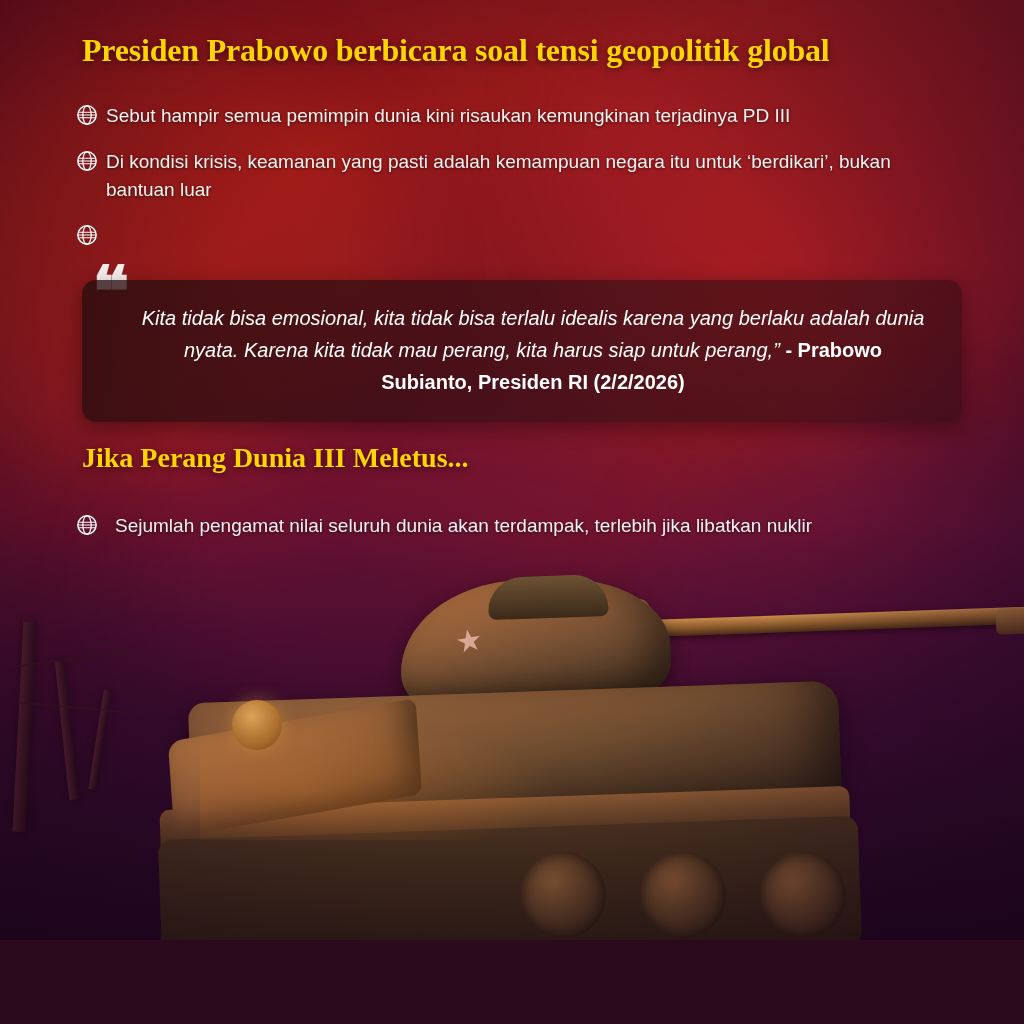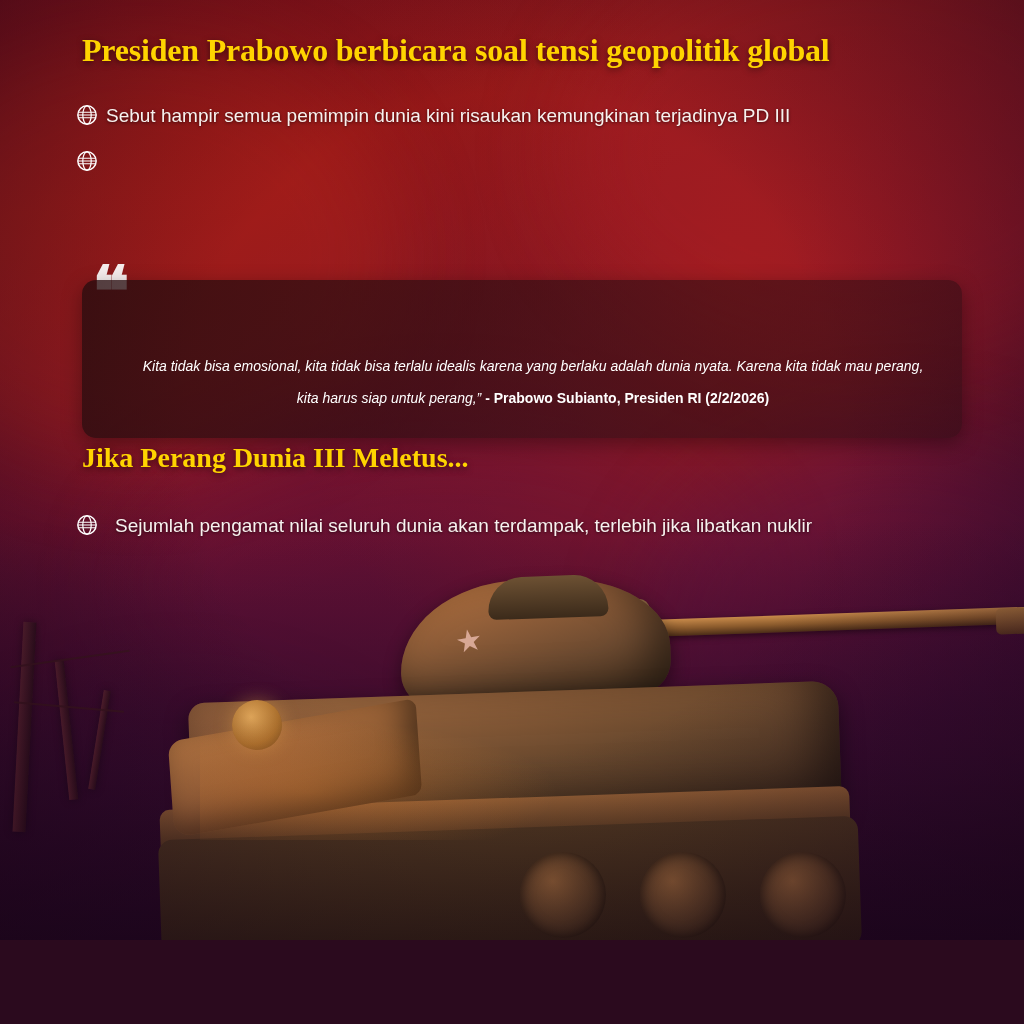--- a/index.html
+++ b/index.html
@@ -187,24 +187,23 @@
   }
   .quote-mark {
     position: absolute; left: 92px; top: 258px;
     color: #ffffff; opacity: 0.92;
     font-family: "Liberation Serif", serif;
     font-size: 70px; line-height: 70px; font-weight: bold;
   }
   .quote-text {
     color: #ffffff;
     font-style: italic;
-    font-size: 14px;
+    font-size: 20px;
     line-height: 32px;
     text-align: center;
-    margin-top: 48px;
   }
   .quote-attrib {
     font-style: normal;
     font-weight: bold;
   }
 
   .title-2 {
     position: absolute; left: 82px; top: 442px;
     color: #ffd400;
     font-family: "Liberation Serif", serif;
@@ -265,20 +264,28 @@
 
       <div class="col">
         <svg class="bullet-icon" viewBox="0 0 24 24">
           <circle cx="12" cy="12" r="10" fill="none" stroke="#ffffff" stroke-width="1.6"></circle>
           <ellipse cx="12" cy="12" rx="4.6" ry="10" fill="none" stroke="#ffffff" stroke-width="1.3"></ellipse>
           <path d="M2.4 9h19.2M2.4 15h19.2M2 12h20" fill="none" stroke="#ffffff" stroke-width="1.3"></path>
         </svg>
         <div class="bullet-text">Sebut hampir semua pemimpin dunia kini risaukan kemungkinan terjadinya PD III</div>
       </div>
 
+      <div class="col">
+        <svg class="bullet-icon" viewBox="0 0 24 24">
+          <circle cx="12" cy="12" r="10" fill="none" stroke="#ffffff" stroke-width="1.6"></circle>
+          <ellipse cx="12" cy="12" rx="4.6" ry="10" fill="none" stroke="#ffffff" stroke-width="1.3"></ellipse>
+          <path d="M2.4 9h19.2M2.4 15h19.2M2 12h20" fill="none" stroke="#ffffff" stroke-width="1.3"></path>
+        </svg>
+        <div class="bullet-text">Di kondisi krisis, keamanan yang pasti adalah kemampuan negara itu untuk ‘berdikari’, bukan bantuan luar</div>
+      </div>
 
       <div class="col col-3">
         <svg class="bullet-icon" viewBox="0 0 24 24">
           <circle cx="12" cy="12" r="10" fill="none" stroke="#ffffff" stroke-width="1.6"></circle>
           <ellipse cx="12" cy="12" rx="4.6" ry="10" fill="none" stroke="#ffffff" stroke-width="1.3"></ellipse>
           <path d="M2.4 9h19.2M2.4 15h19.2M2 12h20" fill="none" stroke="#ffffff" stroke-width="1.3"></path>
         </svg>
       </div>
 
     </div>

